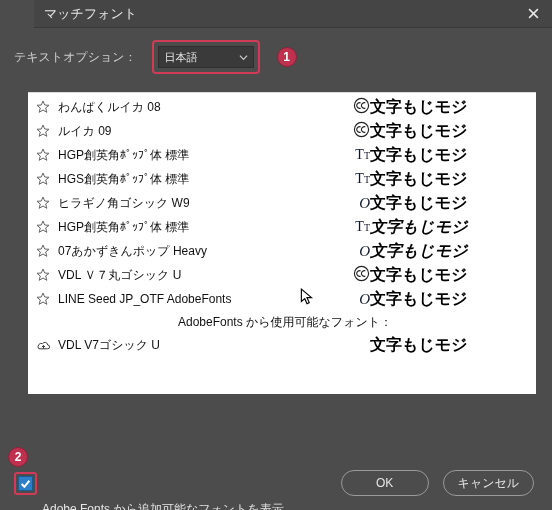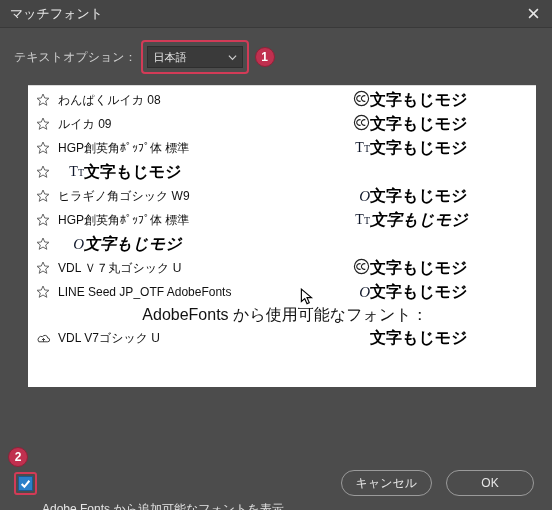--- a/index.html
+++ b/index.html
@@ -12,36 +12,37 @@
     font-size: 12px;
     color: #d8d8d8;
   }
   .titlebar {
     height: 28px;
     background: #454545;
     display: flex;
     align-items: center;
     padding: 0 6px 0 10px;
     border-bottom: 1px solid #393939;
+    margin-left: 34px;
   }
   .titlebar .title { flex: 1; font-size: 13px; color: #e6e6e6; }
   .close-x {
     width: 26px; height: 22px;
     display: flex; align-items: center; justify-content: center;
     color: #e6e6e6; cursor: pointer;
   }
   .close-x svg { width: 11px; height: 11px; }
 
   .options {
     padding: 12px 14px 10px 14px;
     background: #4c4c4c;
     font-size: 12px;
   }
   .opt-row1 { margin-bottom: 10px; color: #cfcfcf; }
-  .opt-row2 { display: flex; align-items: center; gap: 4px; }
+  .opt-row2 { display: flex; align-items: center; gap: 15px; }
   .opt-label { color: #cfcfcf; }
   .select-wrap {
     position: relative;
     padding: 4px;
     border: 2px solid #d23b57;
     border-radius: 4px;
   }
   .select {
     width: 96px; height: 22px;
     background: #3a3a3a;
@@ -62,21 +63,21 @@
     border: 1px solid #8e2239;
   }
   .badge.pos1 { margin-left: 2px; }
   .badge.pos2 {
     position: absolute;
     left: 8px; top: 447px;
   }
 
   .list {
     background: #ffffff;
-    margin: 1px 16px 0 28px;
+    margin: 8px 16px 0 28px;
     height: 302px;
     border-top: 1px solid #dcdcdc;
     padding-top: 2px;
   }
   .row {
     display: flex;
     align-items: center;
     height: 24px;
     padding: 0 6px 0 6px;
     color: #111;
@@ -106,21 +107,21 @@
     color: #000;
     text-align: left;
     white-space: nowrap;
     letter-spacing: 0;
   }
   .sample.s0 { font-family: "Hiragino Maru Gothic ProN", sans-serif; font-weight:900; }
   .sample.s5 { font-style: italic; }
   .sample.s6 { font-style: italic; }
   .section-label {
     text-align: center;
-    font-size: 16px;
+    font-size: 12px;
     color: #111;
     height: 22px;
     display: flex; align-items:center; justify-content:center;padding-left:6px;
   }
   .cloud svg { width: 15px; height: 15px; }
 
   .cursor {
     position: absolute;
     left: 300px; top: 288px;
     pointer-events: none;
@@ -237,20 +238,21 @@
         <span style="font-family:Georgia,serif;font-size:14px">T<span style="font-size:10px">T</span></span>
       </span>
       <span class="sample s2">文字もじモジ</span>
     </div>
     <div class="row">
       <span class="star">
         <svg viewBox="0 0 14 14">
           <path d="M7 1 L8.7 5 L13 5.3 L9.7 8 L10.8 12.3 L7 10 L3.2 12.3 L4.3 8 L1 5.3 L5.3 5 Z" fill="none" stroke="#666" stroke-width="1"></path>
         </svg>
       </span>
+      <span class="fontname">HGS創英角ﾎﾟｯﾌﾟ体 標準</span>
       <span class="type">
         <span style="font-family:Georgia,serif;font-size:14px">T<span style="font-size:10px">T</span></span>
       </span>
       <span class="sample s3">文字もじモジ</span>
     </div>
     <div class="row">
       <span class="star">
         <svg viewBox="0 0 14 14">
           <path d="M7 1 L8.7 5 L13 5.3 L9.7 8 L10.8 12.3 L7 10 L3.2 12.3 L4.3 8 L1 5.3 L5.3 5 Z" fill="none" stroke="#666" stroke-width="1"></path>
         </svg>
@@ -272,20 +274,21 @@
         <span style="font-family:Georgia,serif;font-size:14px">T<span style="font-size:10px">T</span></span>
       </span>
       <span class="sample s5">文字もじモジ</span>
     </div>
     <div class="row">
       <span class="star">
         <svg viewBox="0 0 14 14">
           <path d="M7 1 L8.7 5 L13 5.3 L9.7 8 L10.8 12.3 L7 10 L3.2 12.3 L4.3 8 L1 5.3 L5.3 5 Z" fill="none" stroke="#666" stroke-width="1"></path>
         </svg>
       </span>
+      <span class="fontname">07あかずきんポップ Heavy</span>
       <span class="type">
         <span style="font-family:Georgia,serif;font-style:italic;font-size:15px">O</span>
       </span>
       <span class="sample s6">文字もじモジ</span>
     </div>
     <div class="row">
       <span class="star">
         <svg viewBox="0 0 14 14">
           <path d="M7 1 L8.7 5 L13 5.3 L9.7 8 L10.8 12.3 L7 10 L3.2 12.3 L4.3 8 L1 5.3 L5.3 5 Z" fill="none" stroke="#666" stroke-width="1"></path>
         </svg>
@@ -336,15 +339,15 @@
 <div class="chk-wrap">
   <div class="chk">
     <svg viewBox="0 0 10 10">
         <path d="M1.5 5.5 L4 8 L8.5 2.5" stroke="#ffffff" stroke-width="1.8" fill="none"></path>
       </svg>
   </div>
 </div>
 <div class="chk-label">Adobe Fonts から追加可能なフォントを表示</div>
 
 <div class="footer">
+  <div class="btn">OK</div>
   <div class="btn">キャンセル</div>
-  <div class="btn">OK</div>
 </div>
 
 </body></html>

